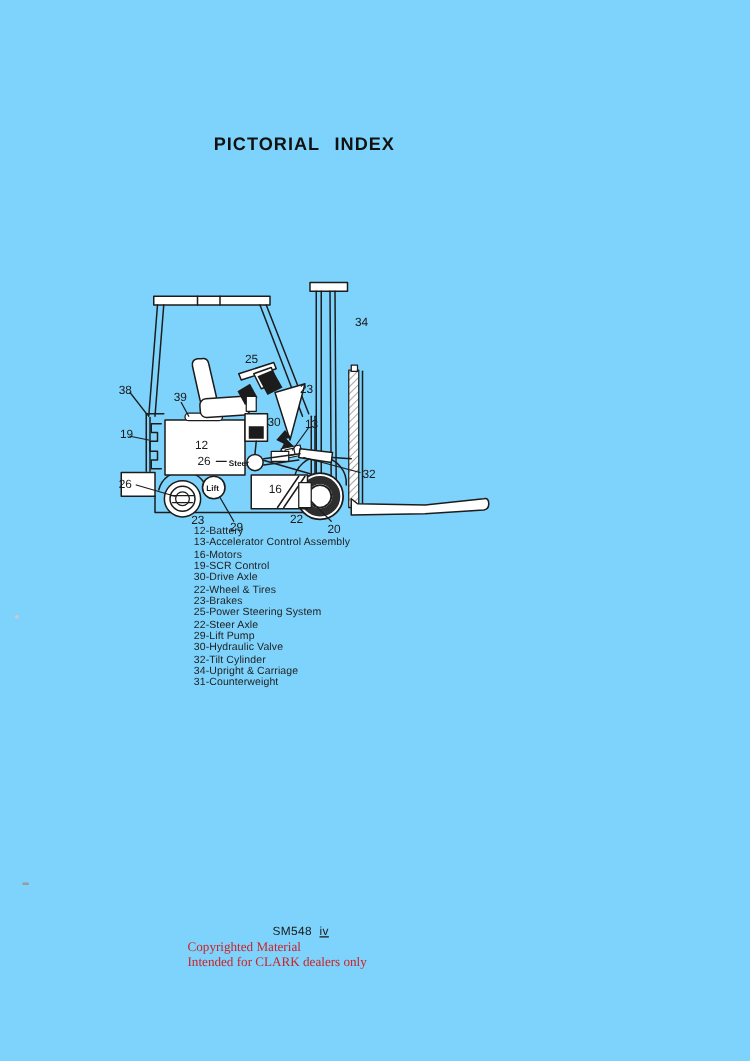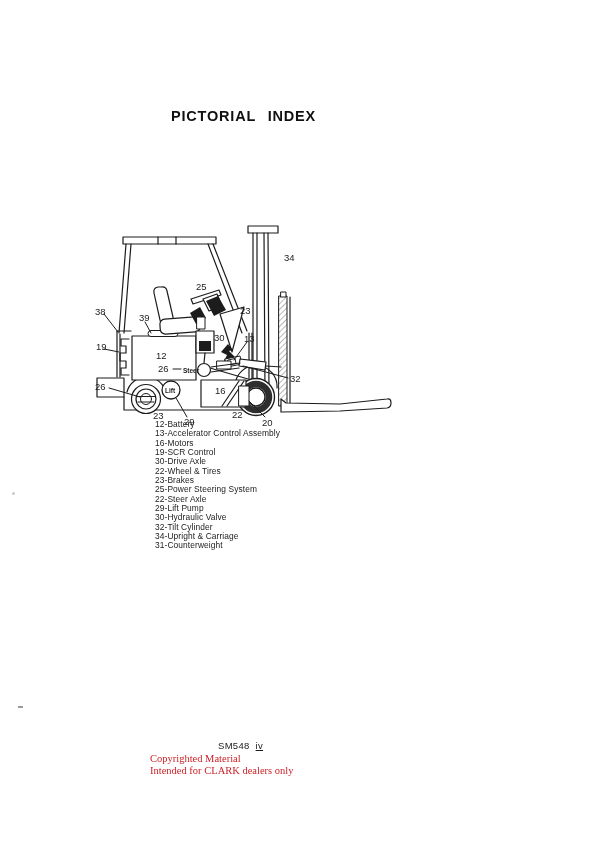--- a/index.html
+++ b/index.html
@@ -1,18 +1,18 @@
 <!DOCTYPE html>
 <html><head>
 <meta charset="utf-8">
 <style>
   html,body{margin:0;padding:0;background:#e8e8e8;}
   #page{
     position:relative;width:600px;height:849px;margin:0 auto;
-    background:#ffffff;overflow:hidden;
+    background:#7dd3fc;overflow:hidden;
     font-family:"Liberation Sans",sans-serif;color:#1c1c1c;
   }
   .title{
     position:absolute;left:171px;top:108px;
     font-size:14.5px;font-weight:bold;letter-spacing:.8px;word-spacing:7px;
     color:#111;
   }
   .diagram-wrap{position:absolute;left:85px;top:210px;width:320px;height:230px;}
   svg text{font-family:"Liberation Sans",sans-serif;}
   .callouts text{font-size:9.5px;fill:#1c1c1c;}

